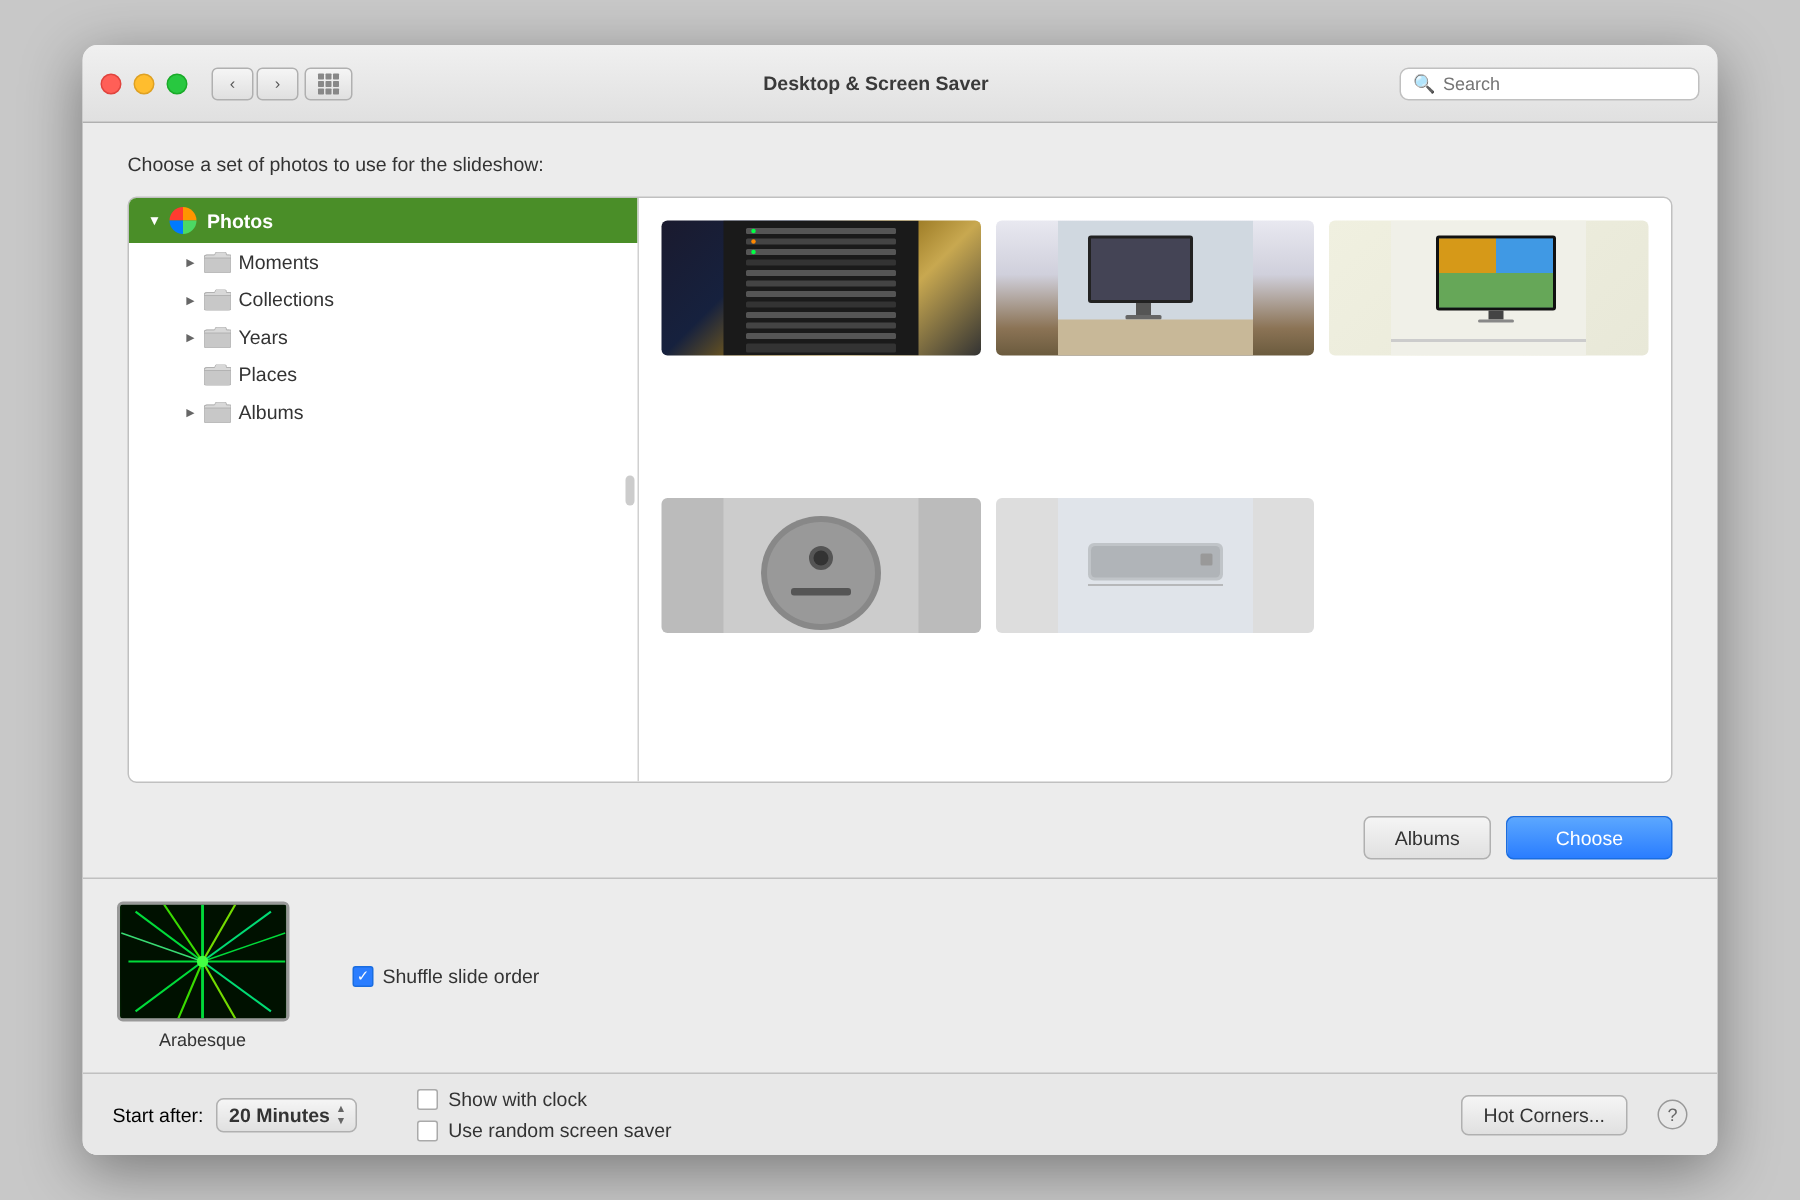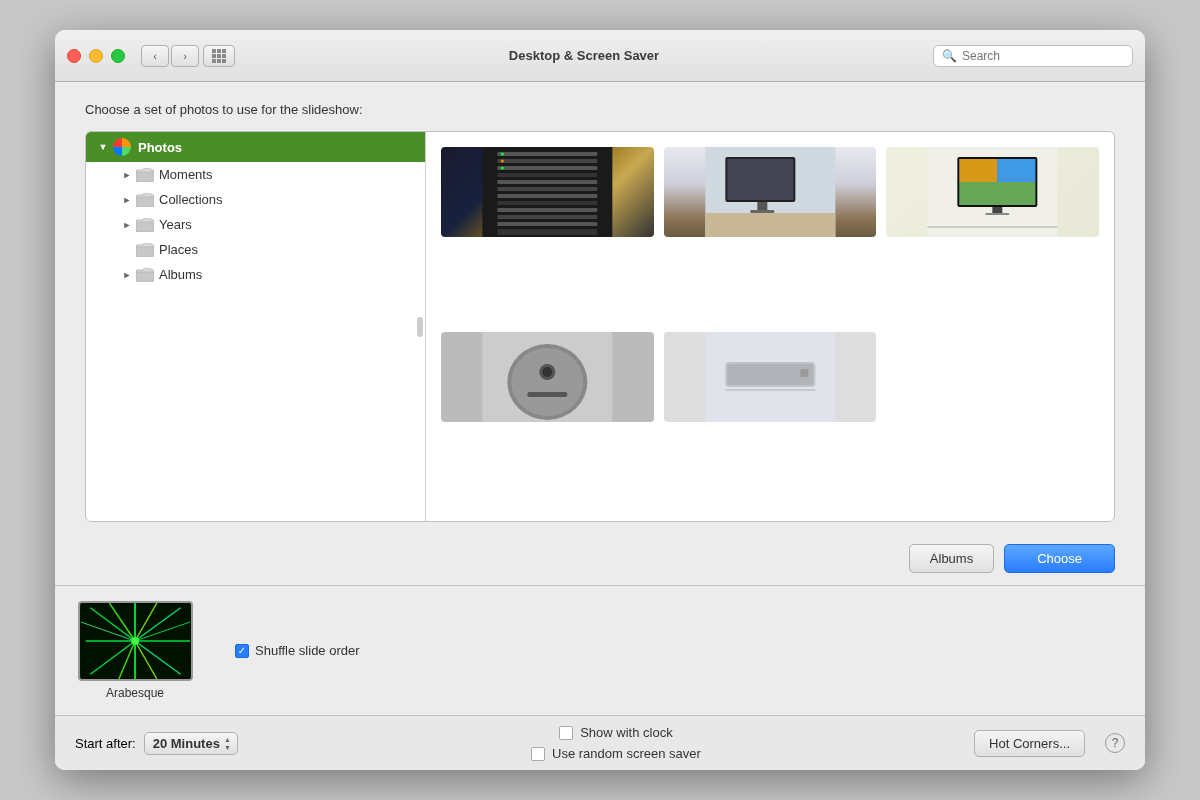--- a/index.html
+++ b/index.html
@@ -367,21 +367,20 @@
       font-size: 7px;
       color: #666;
       line-height: 1;
     }
     .checkboxes-group {
       display: flex;
       flex-direction: column;
       gap: 6px;
       flex: 1;
       padding-left: 20px;
-      align-items: center;
     }
     .checkbox-row {
       display: flex;
       align-items: center;
       gap: 7px;
     }
     .checkbox-unchecked {
       width: 14px;
       height: 14px;
       background: white;

